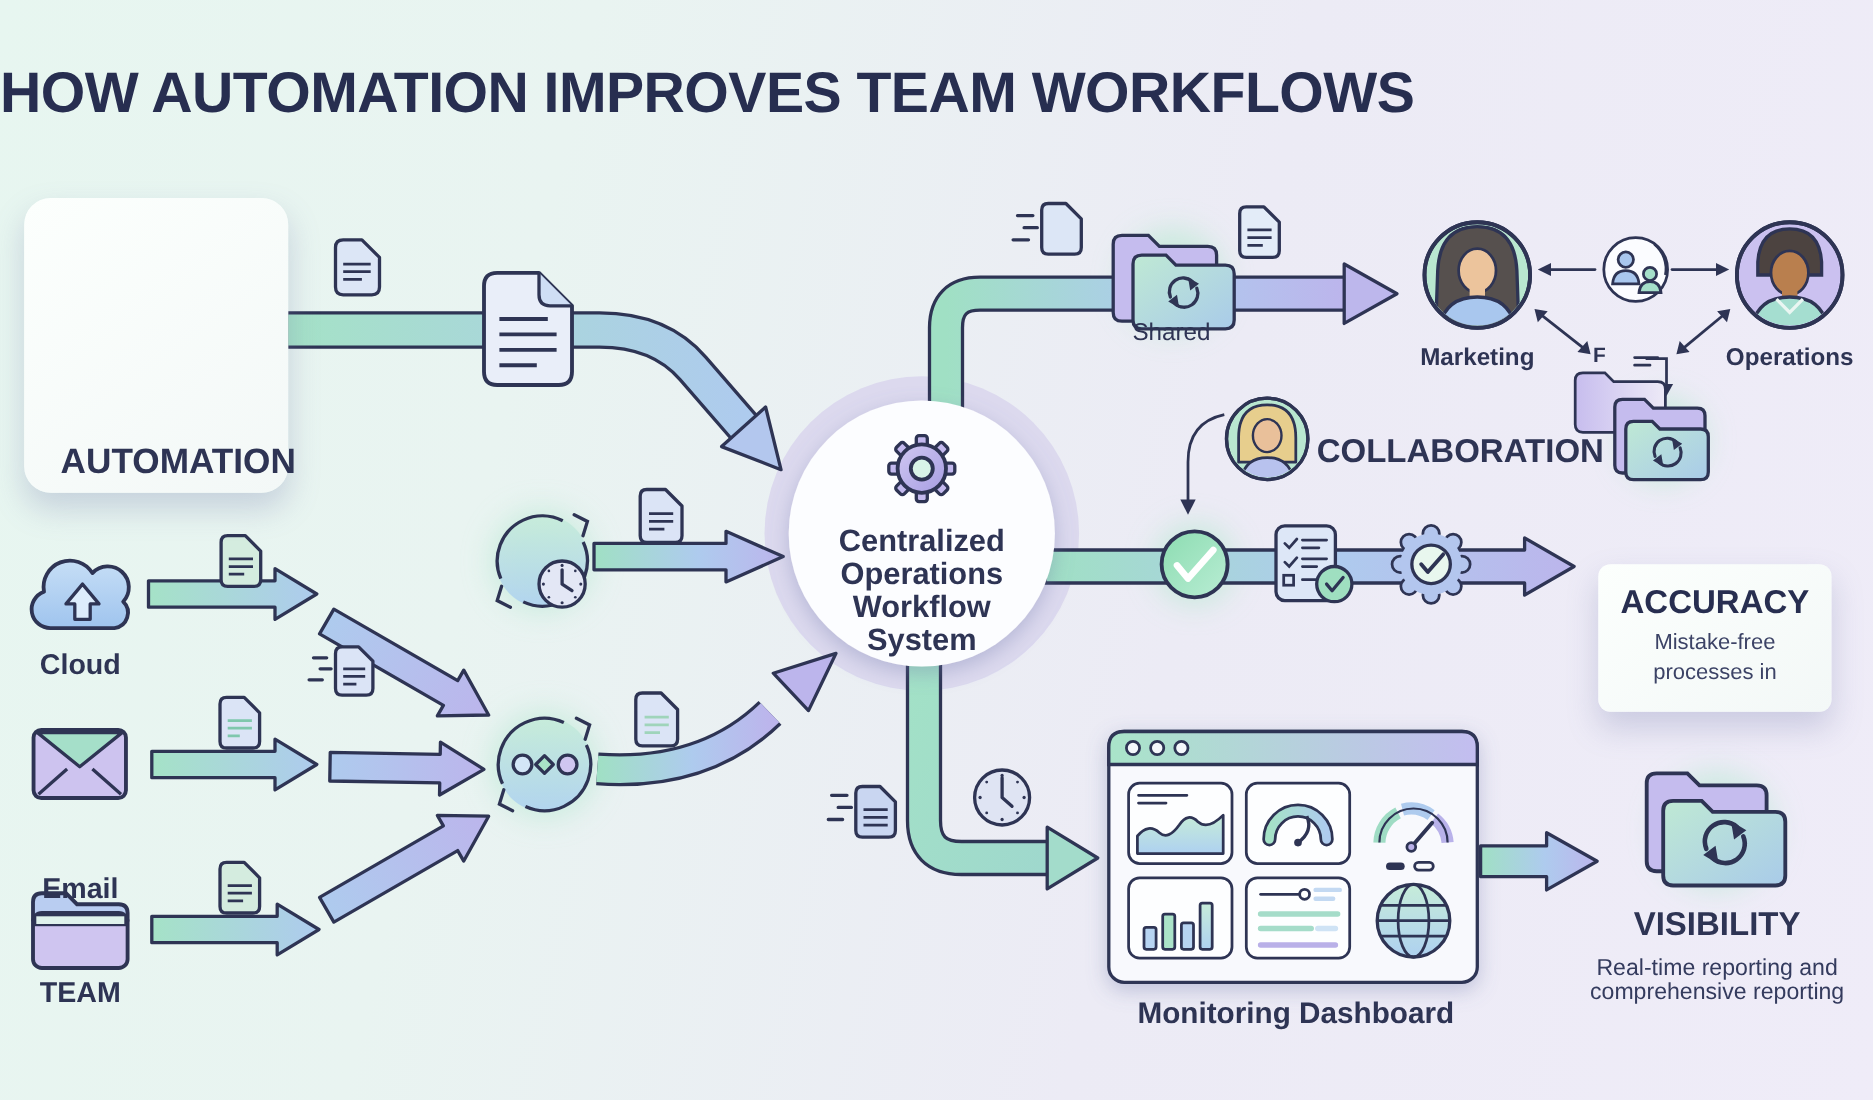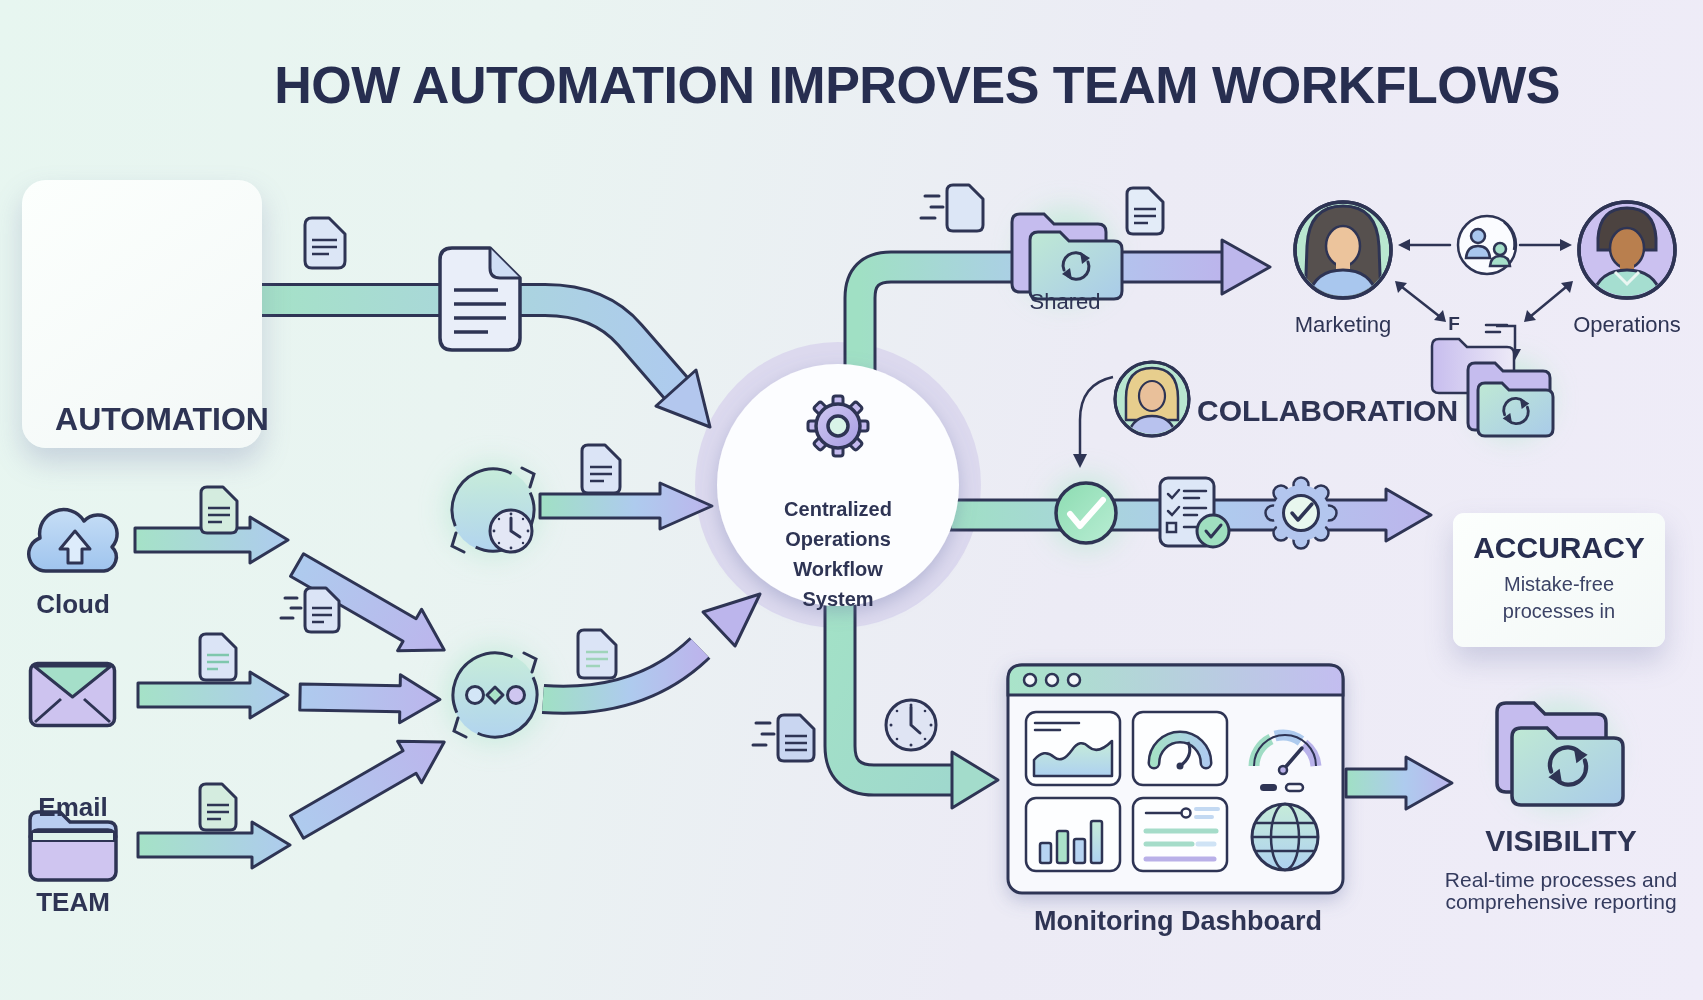--- a/index.html
+++ b/index.html
@@ -4,33 +4,33 @@
 <style>
   html,body{margin:0;padding:0;background:#dfe3ee;}
   .canvas{
     position:relative;width:1703px;height:1000px;overflow:hidden;
     background:linear-gradient(103deg,#e7f6f0 0%,#e9f4f1 28%,#ecebf5 62%,#efecf8 100%);
     font-family:"Liberation Sans","DejaVu Sans",sans-serif;color:#2e3454;
   }
   svg{position:absolute;left:0;top:0;}
   .lbl{position:absolute;text-align:center;color:#2e3454;line-height:1.15;}
   .title{
-    left:0;top:56px;width:1560px;text-align:right;
+    left:0;top:56px;width:1560px;text-align:left;
     font-size:52px;font-weight:800;letter-spacing:-0.5px;color:#272e50;
   }
   .card{
     position:absolute;background:linear-gradient(145deg,#fcfffd,#f3f8f7);
     border-radius:24px;box-shadow:0 14px 28px rgba(110,118,168,.28);
   }
   .automation-box{left:22px;top:180px;width:240px;height:268px;}
   .automation-lbl{left:22px;top:401px;width:280px;font-size:32px;font-weight:800;}
   .src-lbl{font-size:26px;font-weight:600;}
-  .hub-text{left:718px;top:494px;width:240px;font-size:20px;font-weight:800;line-height:30px;}
+  .hub-text{left:718px;top:477px;width:240px;font-size:28px;font-weight:800;line-height:30px;}
   .shared-lbl{left:1010px;top:289px;width:110px;font-size:22px;font-weight:500;}
-  .team-lbl{font-size:22px;font-weight:400;}
+  .team-lbl{font-size:22px;font-weight:700;}
   .collab-lbl{left:1197px;top:394px;width:300px;text-align:left;font-size:30px;font-weight:800;}
   .f-lbl{left:1444px;top:313px;width:20px;font-size:19px;font-weight:600;}
   .validation-lbl{left:1044px;top:564px;width:320px;font-size:29px;font-weight:800;}
   .accuracy-box{left:1453px;top:513px;width:212px;height:134px;border-radius:11px;}
   .accuracy-title{margin-top:18px;font-size:30px;font-weight:800;text-align:center;color:#272e50;}
   .accuracy-sub{font-size:20px;font-weight:500;color:#3c4366;text-align:center;line-height:27px;margin-top:6px;}
   .monitor-lbl{left:1028px;top:906px;width:300px;font-size:27px;font-weight:600;}
   .vis-title{left:1441px;top:824px;width:240px;font-size:30px;font-weight:800;}
   .vis-sub{left:1421px;top:868px;width:280px;font-size:21px;font-weight:500;color:#343b5e;}
   .vis-sub2{top:890px;}
@@ -520,16 +520,16 @@
   <div class="accuracy-title">ACCURACY</div>
   <div class="accuracy-sub">
     <div>Mistake-free</div>
     <div>processes in</div>
   </div>
 </div>
 
 <div class="lbl monitor-lbl">Monitoring Dashboard</div>
 
 <div class="lbl vis-title">VISIBILITY</div>
-<div class="lbl vis-sub">Real-time processes and</div>
+<div class="lbl vis-sub">Real-time reporting and</div>
 <div class="lbl vis-sub vis-sub2">comprehensive reporting</div>
 
 </div>
 
 </body></html>

